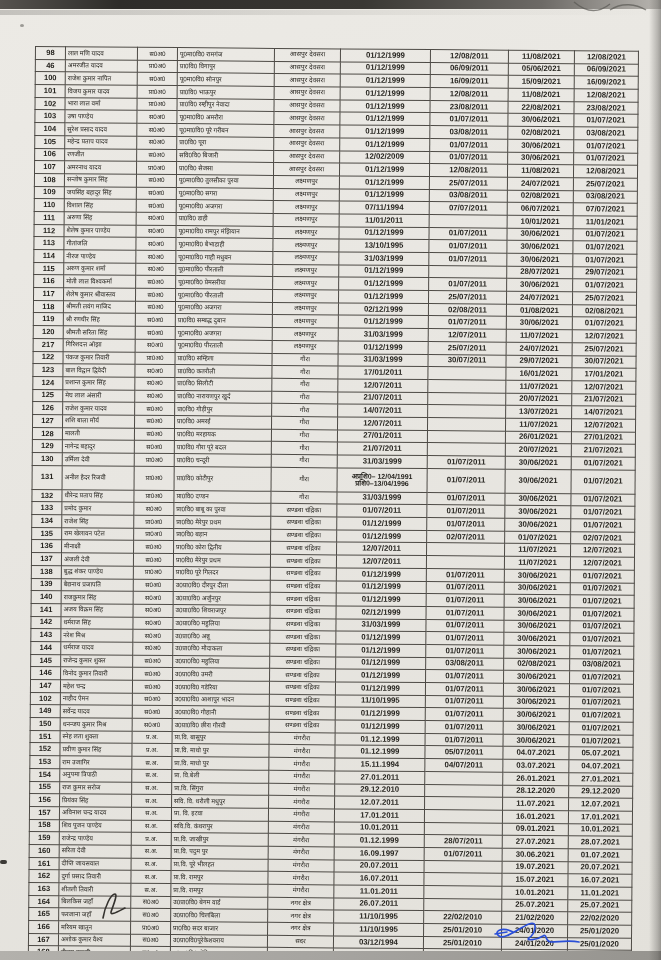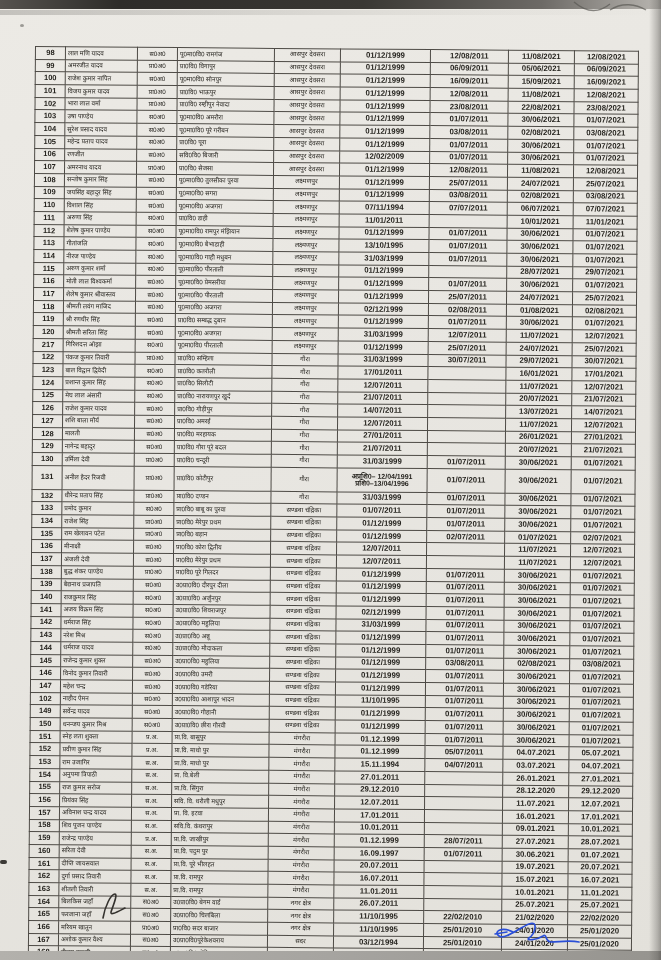--- a/index.html
+++ b/index.html
@@ -67,21 +67,21 @@
           <td class="c1">लाल मणि यादव</td>
           <td class="c2">स0अ0</td>
           <td class="c3">पू0मा0वि0 रामगंज</td>
           <td class="c4">आसपुर देवसरा</td>
           <td class="c5">01/12/1999</td>
           <td class="c6">12/08/2011</td>
           <td class="c7">11/08/2021</td>
           <td class="c8">12/08/2021</td>
         </tr>
         <tr>
-          <td class="c0">99</td>
+          <td class="c0">46</td>
           <td class="c1">अमरजीत यादव</td>
           <td class="c2">प्रा0अ0</td>
           <td class="c3">प्रा0वि0 विगापुर</td>
           <td class="c4">आसपुर देवसरा</td>
           <td class="c5">01/12/1999</td>
           <td class="c6">06/09/2011</td>
           <td class="c7">05/06/2021</td>
           <td class="c8">06/09/2021</td>
         </tr>
         <tr>

